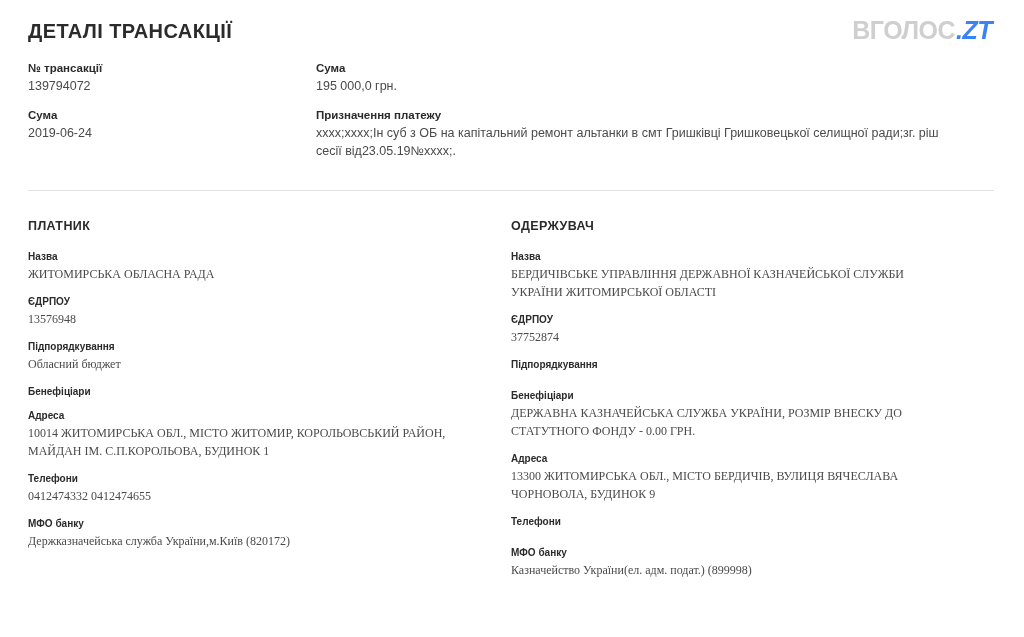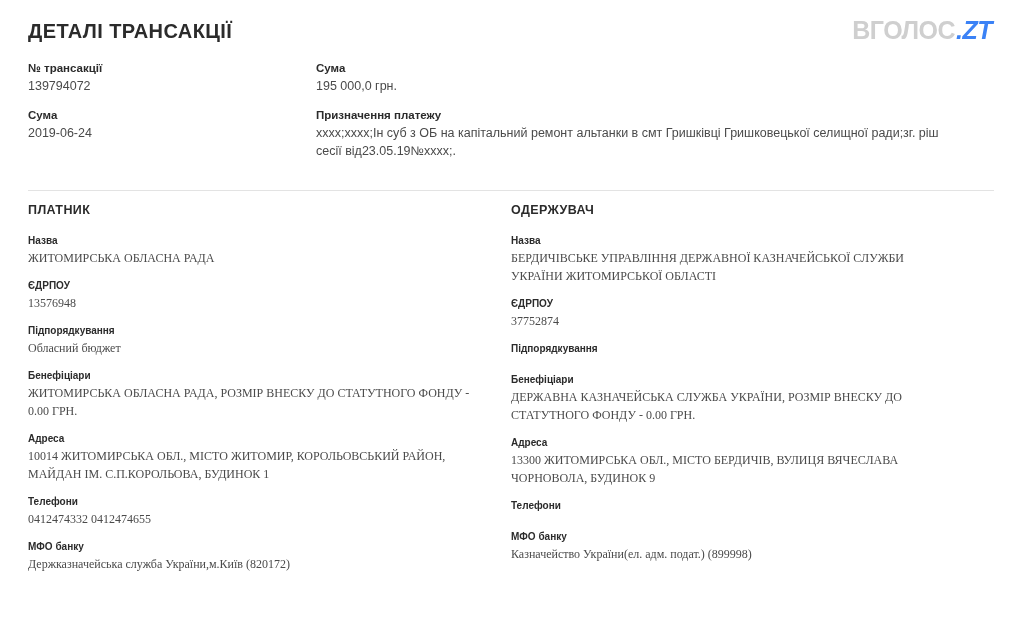--- a/index.html
+++ b/index.html
@@ -93,21 +93,21 @@
   
   .divider {
     border: 0;
     border-top: 1px solid #e3e3e3;
     margin: 16px 0 0 0;
   }
 
   
   .parties {
     display: flex;
-    margin-top: 12px;
+    margin-top: 28px;
   }
   .party {
     width: 50%;
     padding-right: 40px;
   }
   .party-title {
     font-size: 12.5px;
     font-weight: bold;
     color: #2b2b2b;
     letter-spacing: 0.4px;
@@ -173,21 +173,20 @@
         <div class="field-value">13576948</div>
       </div>
 
       <div class="field">
         <div class="field-label">Підпорядкування</div>
         <div class="field-value">Обласний бюджет</div>
       </div>
 
       <div class="field">
         <div class="field-label">Бенефіціари</div>
-        <div class="field-value">ЖИТОМИРСЬКА ОБЛАСНА РАДА, РОЗМІР ВНЕСКУ ДО СТАТУТНОГО ФОНДУ - 0.00 ГРН.</div>
       </div>
 
       <div class="field">
         <div class="field-label">Адреса</div>
         <div class="field-value">10014 ЖИТОМИРСЬКА ОБЛ., МІСТО ЖИТОМИР, КОРОЛЬОВСЬКИЙ РАЙОН, МАЙДАН ІМ. С.П.КОРОЛЬОВА, БУДИНОК 1</div>
       </div>
 
       <div class="field">
         <div class="field-label">Телефони</div>
         <div class="field-value">0412474332 0412474655</div>

